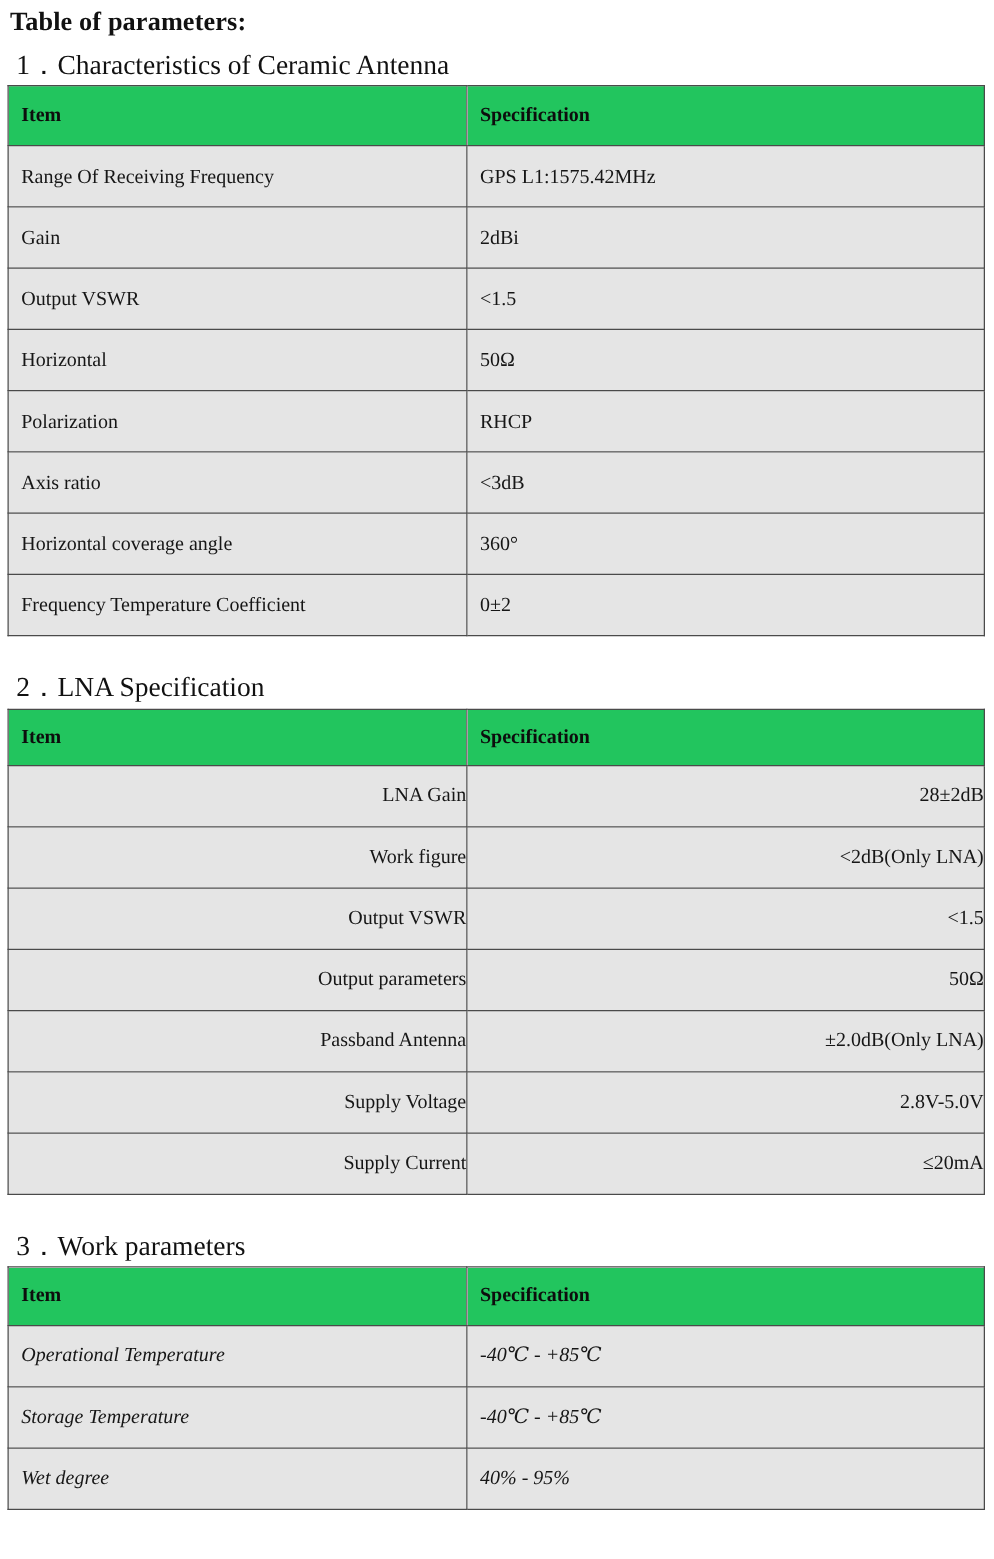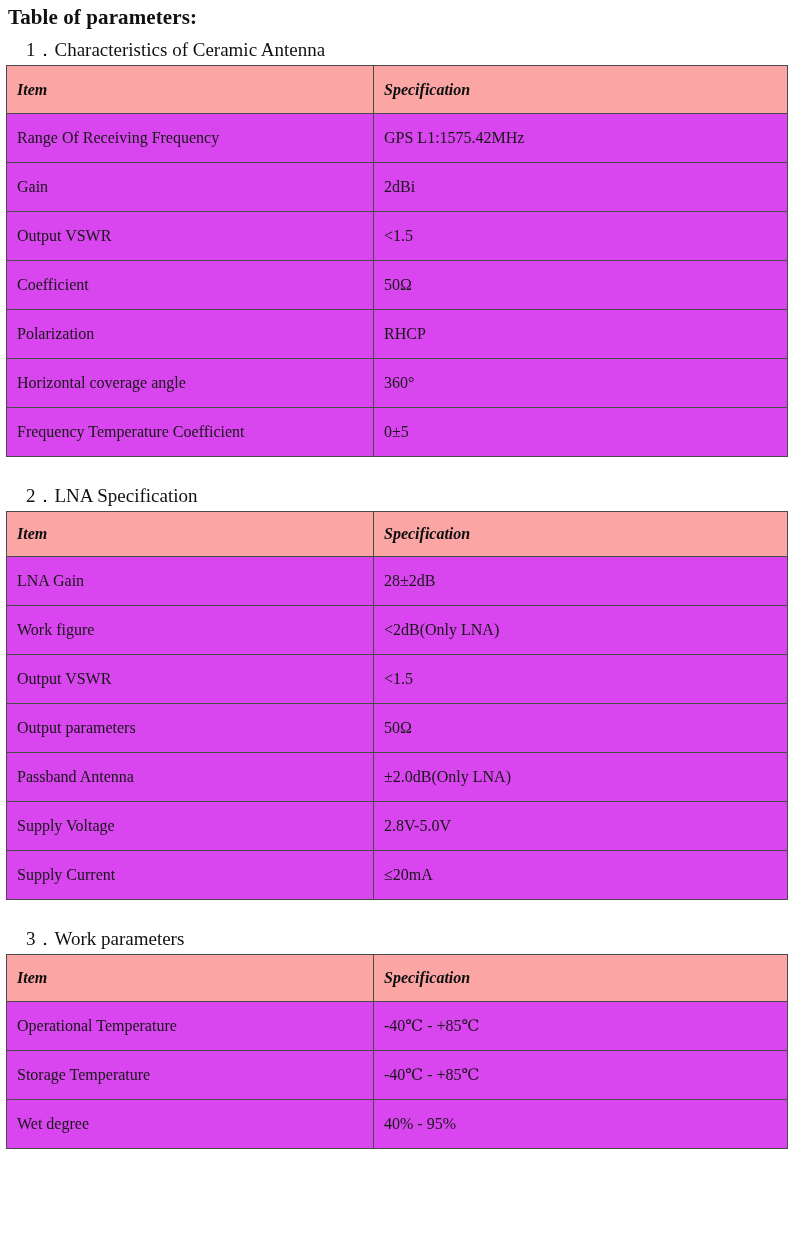--- a/index.html
+++ b/index.html
@@ -26,24 +26,24 @@
   }
   .doc-title {
     font-size: 21px;
     font-weight: bold;
     line-height: 1.1;
     margin: 0;
     padding: 6px 0 0 8px;
     letter-spacing: 0.1px;
   }
   .section-heading {
-    font-size: 19px;
+    font-size: 22px;
     line-height: 1.15;
     margin: 0;
-    padding: 10px 0 4px 26px;
+    padding: 10px 0 4px 13px;
     white-space: pre;
   }
   .heading-num {
     display: inline;
   }
   .spec-table {
     border-collapse: collapse;
     table-layout: fixed;
     width: 781px;
     margin: 0 0 0 6px;
@@ -57,38 +57,37 @@
     border: 1px solid #4a4a4a;
     padding: 0 0 0 10px;
     text-align: left;
     vertical-align: middle;
     font-size: 16px;
     line-height: 1.2;
     overflow: hidden;
     white-space: nowrap;
   }
   .spec-table thead th {
-    background: #fca5a5;
+    background: #22c55e;
     color: #0d0d0d;
     font-weight: bold;
     height: 46px;
-    font-style: italic;
   }
   .spec-table tbody td {
-    background: #d946ef;
+    background: #e5e5e5;
     color: #161616;
     font-weight: normal;
     height: 47px;
   }
   .t1 thead th { height: 47px; }
   .t1 tbody td { height: 48px; }
   .t2 thead th { height: 44px; }
-  .t2 tbody td { height: 48px; }
+  .t2 tbody td { height: 48px; text-align: right; }
   .t3 thead th { height: 46px; }
-  .t3 tbody td { height: 48px; }
+  .t3 tbody td { height: 48px; font-style: italic; }
 
   .gap-after-table-1 { height: 18px; }
   .gap-after-table-2 { height: 18px; }
 </style>
 </head>
 <body>
 
 <div class="page">
 
   <h1 class="doc-title">Table of parameters:</h1>
@@ -113,34 +112,38 @@
       </tr>
       <tr>
         <td>Gain</td>
         <td>2dBi</td>
       </tr>
       <tr>
         <td>Output VSWR</td>
         <td>&lt;1.5</td>
       </tr>
       <tr>
-        <td>Coefficient</td>
+        <td>Horizontal</td>
         <td>50Ω</td>
       </tr>
       <tr>
         <td>Polarization</td>
         <td>RHCP</td>
       </tr>
       <tr>
+        <td>Axis ratio</td>
+        <td>&lt;3dB</td>
+      </tr>
+      <tr>
         <td>Horizontal coverage angle</td>
         <td>360°</td>
       </tr>
       <tr>
         <td>Frequency Temperature Coefficient</td>
-        <td>0±5</td>
+        <td>0±2</td>
       </tr>
     </tbody>
   </table>
 
   <div class="gap-after-table-1"></div>
 
   <div class="section-heading"><span class="heading-num">2．</span><span>LNA Specification</span></div>
 
   <table class="spec-table t2">
     <colgroup>

